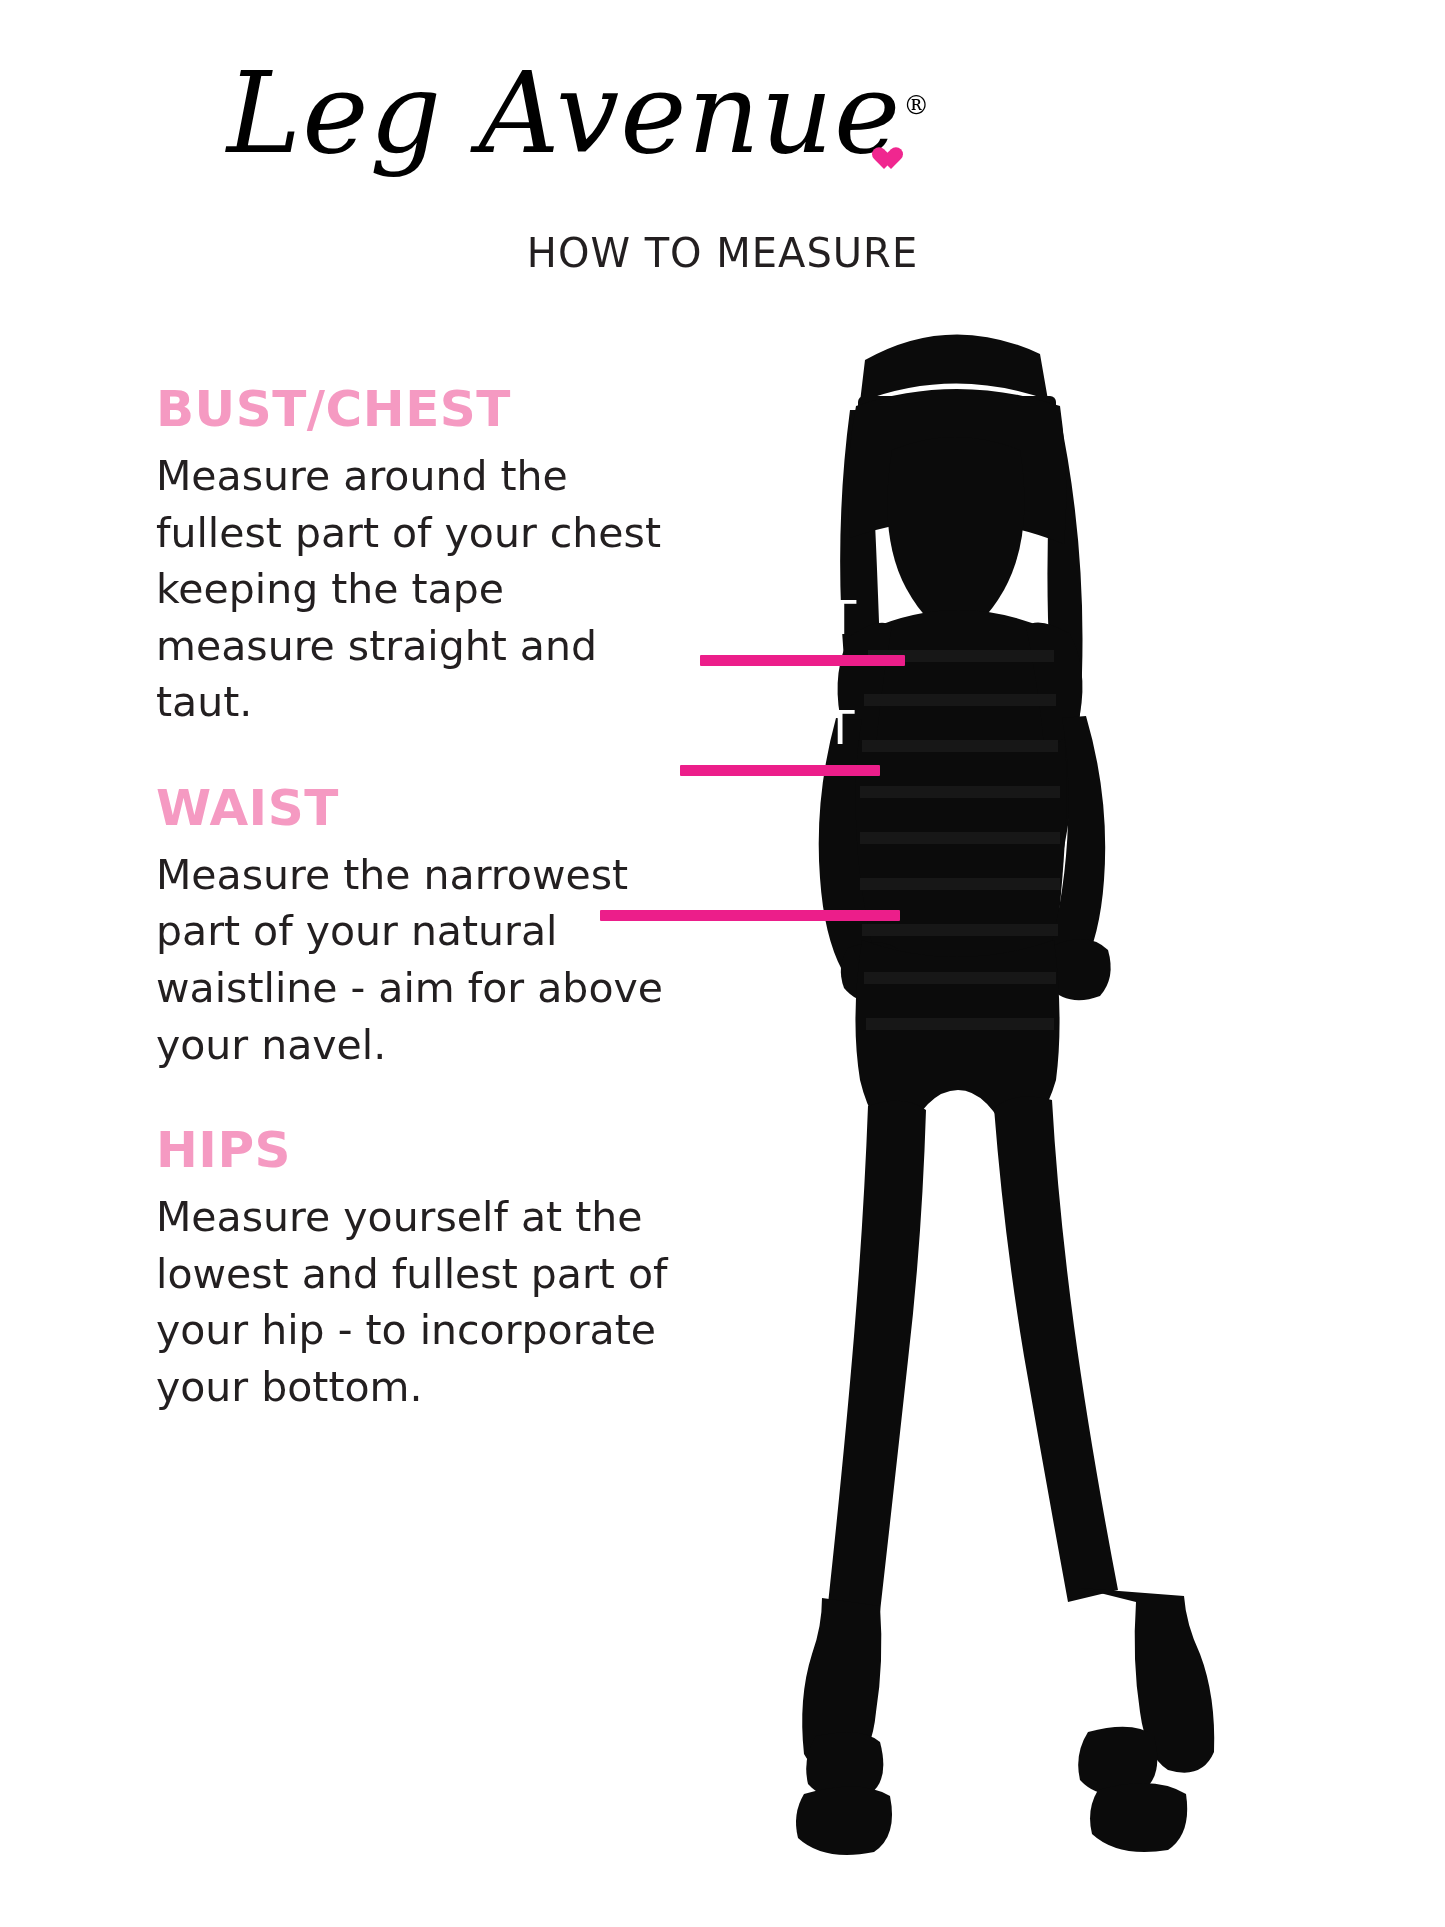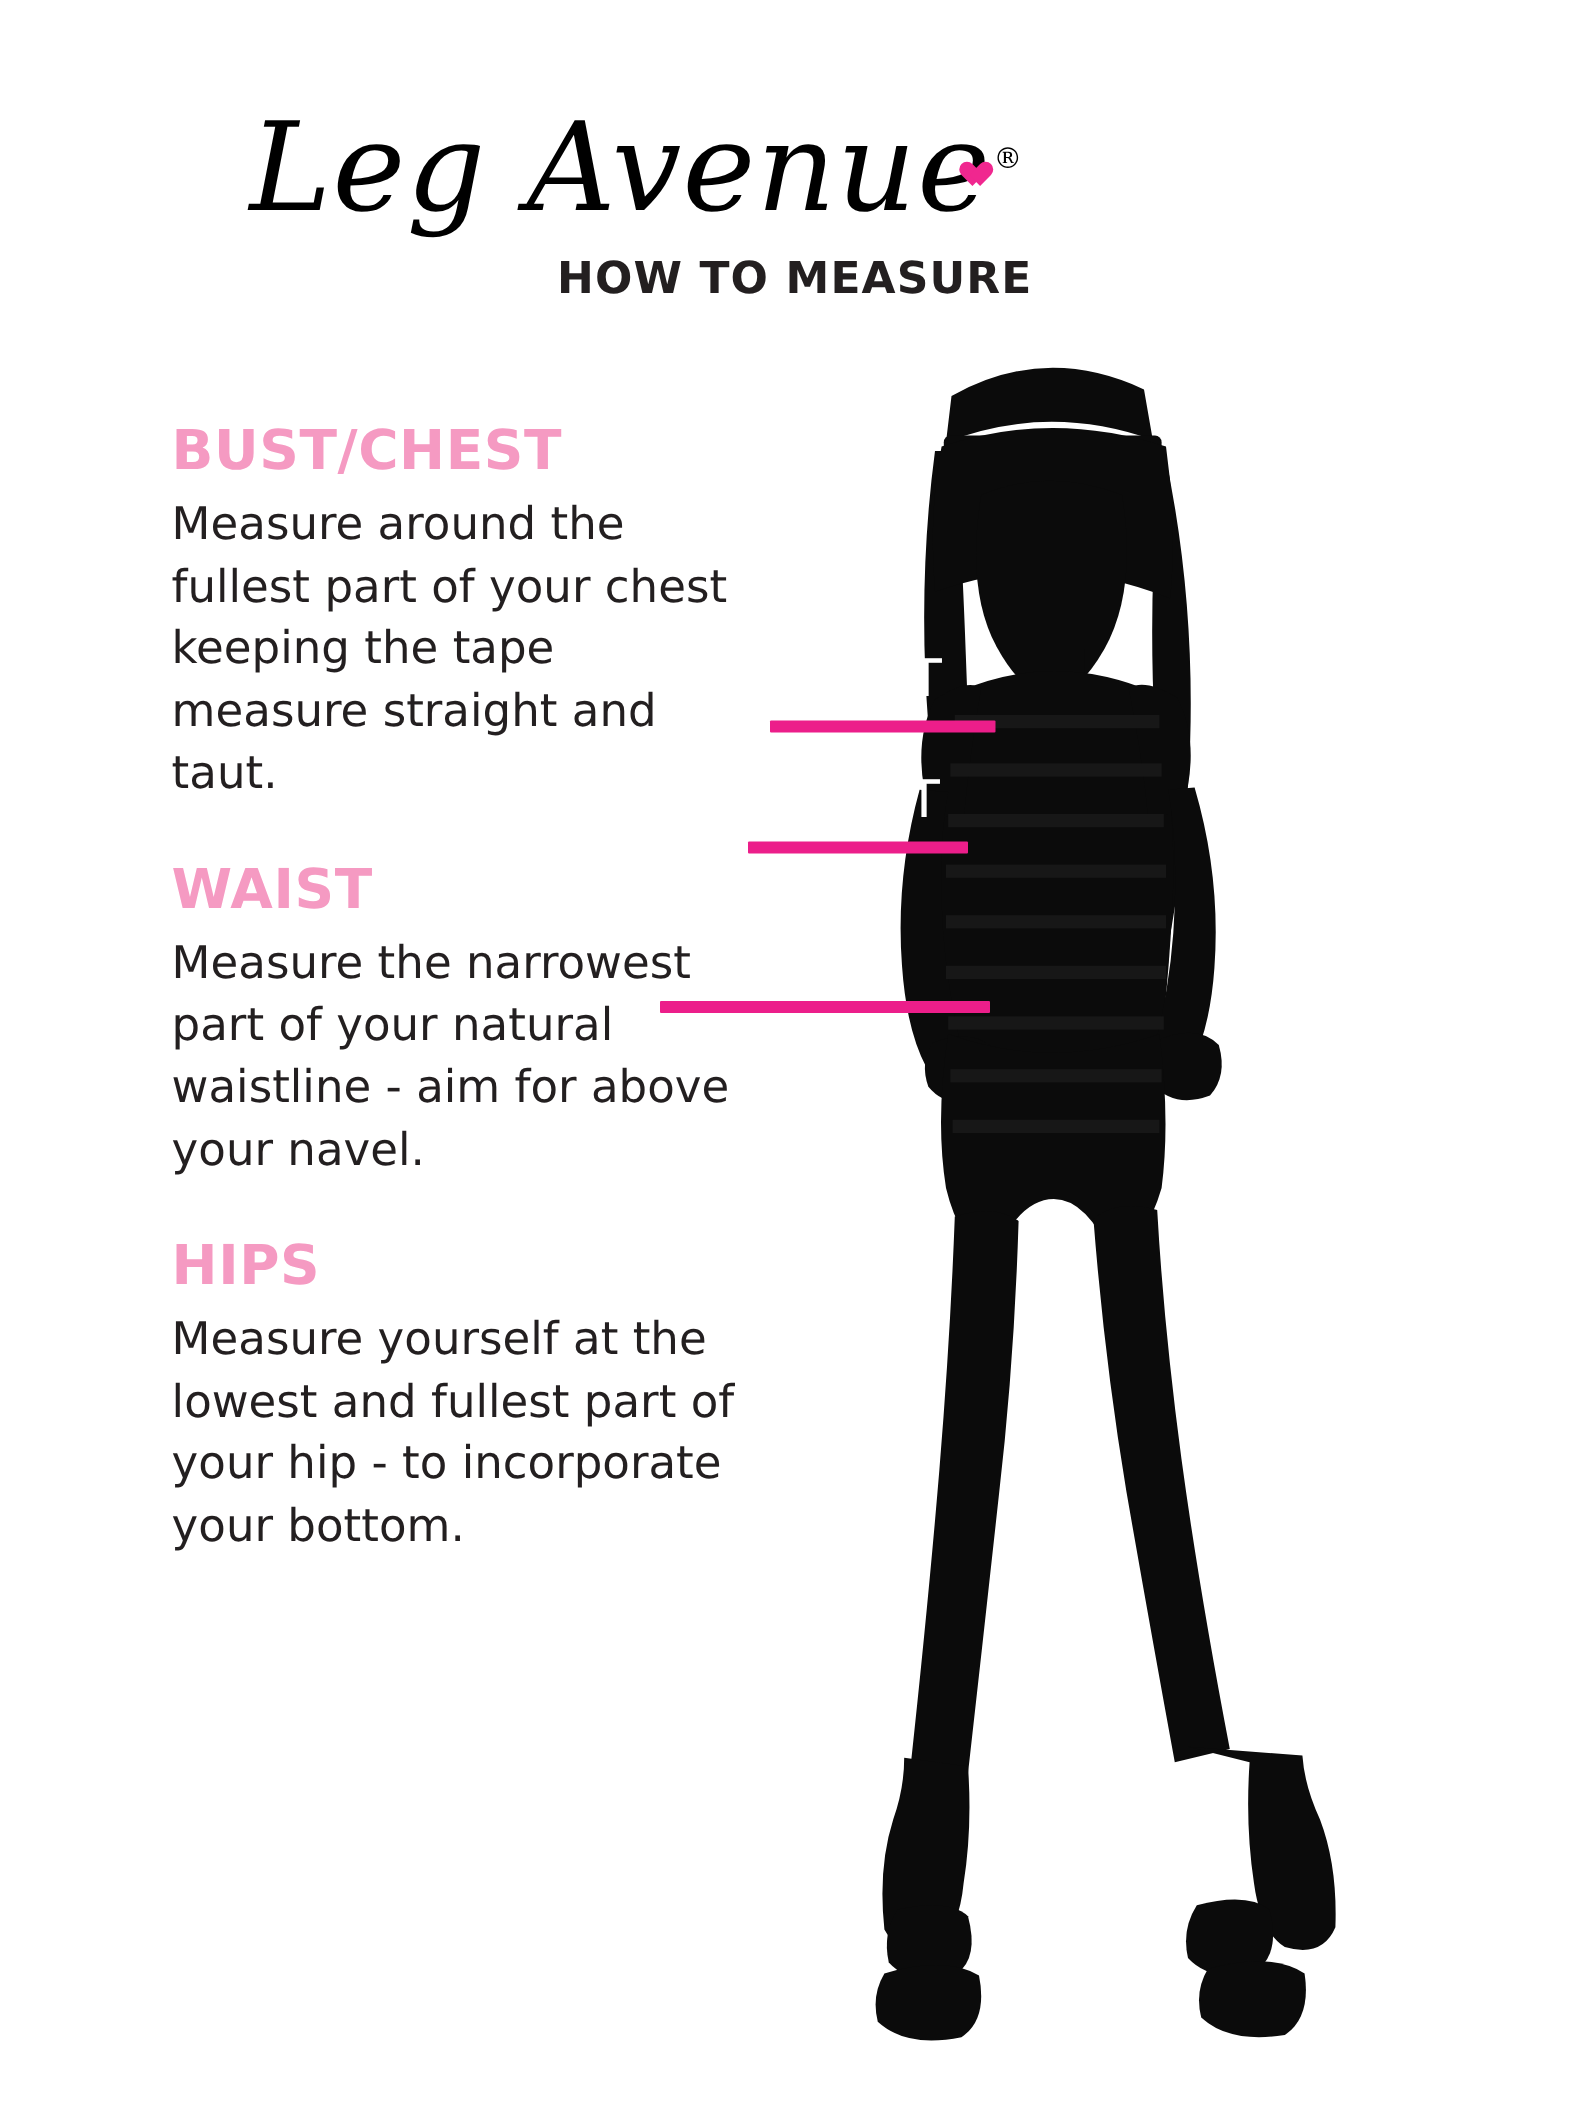--- a/index.html
+++ b/index.html
@@ -29,21 +29,20 @@
     top: 48px;
     left: 0;
     width: 1157px;
     text-align: center;
     font-family: "DejaVu Serif", serif;
     font-style: italic;
     font-size: 112px;
     letter-spacing: 1px;
     color: #000000;
     white-space: nowrap;
-    margin-top: 40px;
   }
   .brand-logo .reg {
     font-size: 26px;
     font-style: normal;
     vertical-align: super;
     margin-left: 2px;
   }
   .brand-heart {
     position: absolute;
     left: 50%;
@@ -65,21 +64,21 @@
   .brand-heart:before { transform: rotate(-45deg); transform-origin: 0 100%; }
   .brand-heart:after  { transform: rotate(45deg);  transform-origin: 100% 100%; left: -1px; }
 
   .subtitle {
     position: absolute;
     top: 230px;
     left: 0;
     width: 1445px;
     text-align: center;
     font-family: "DejaVu Sans", sans-serif;
-    font-weight: bold;
+    font-weight: normal;
     font-size: 40px;
     letter-spacing: 1px;
     color: #231f20;
   }
 
   
   .text-col {
     position: absolute;
     top: 380px;
     left: 156px;

